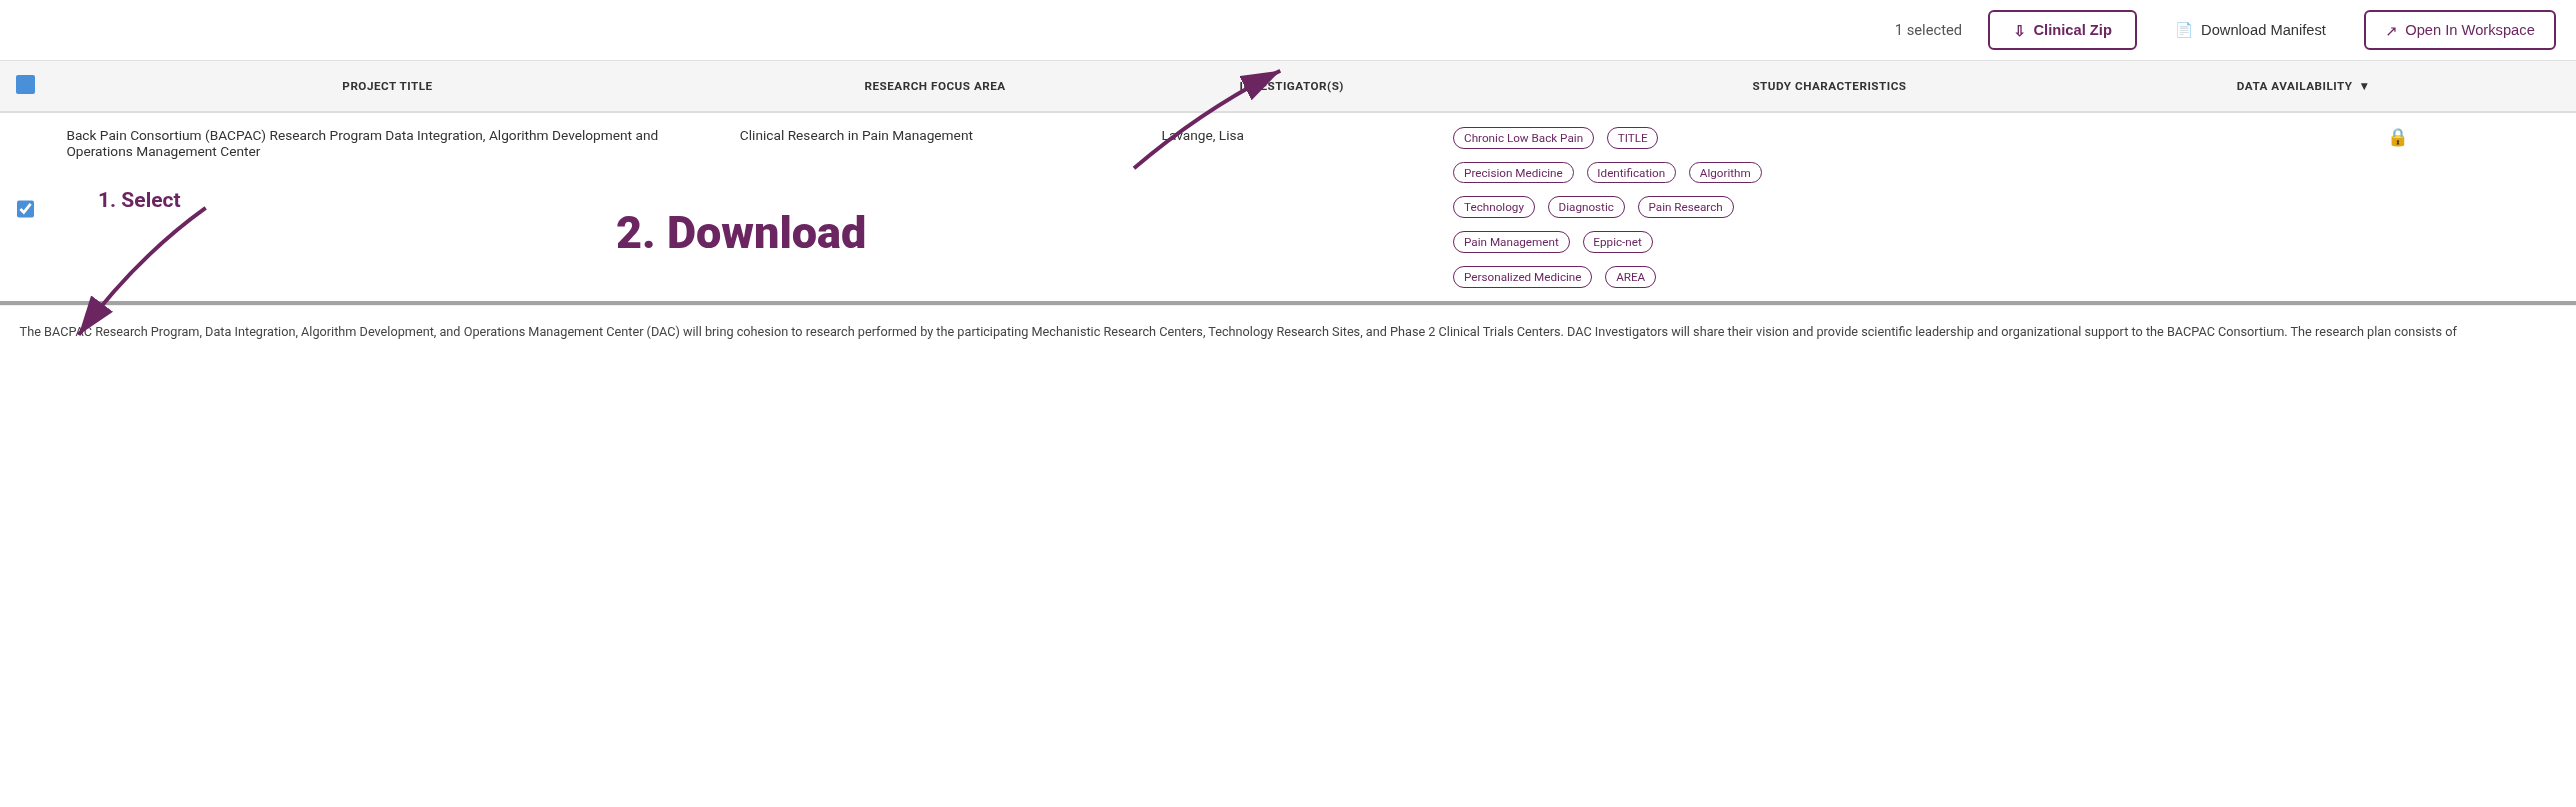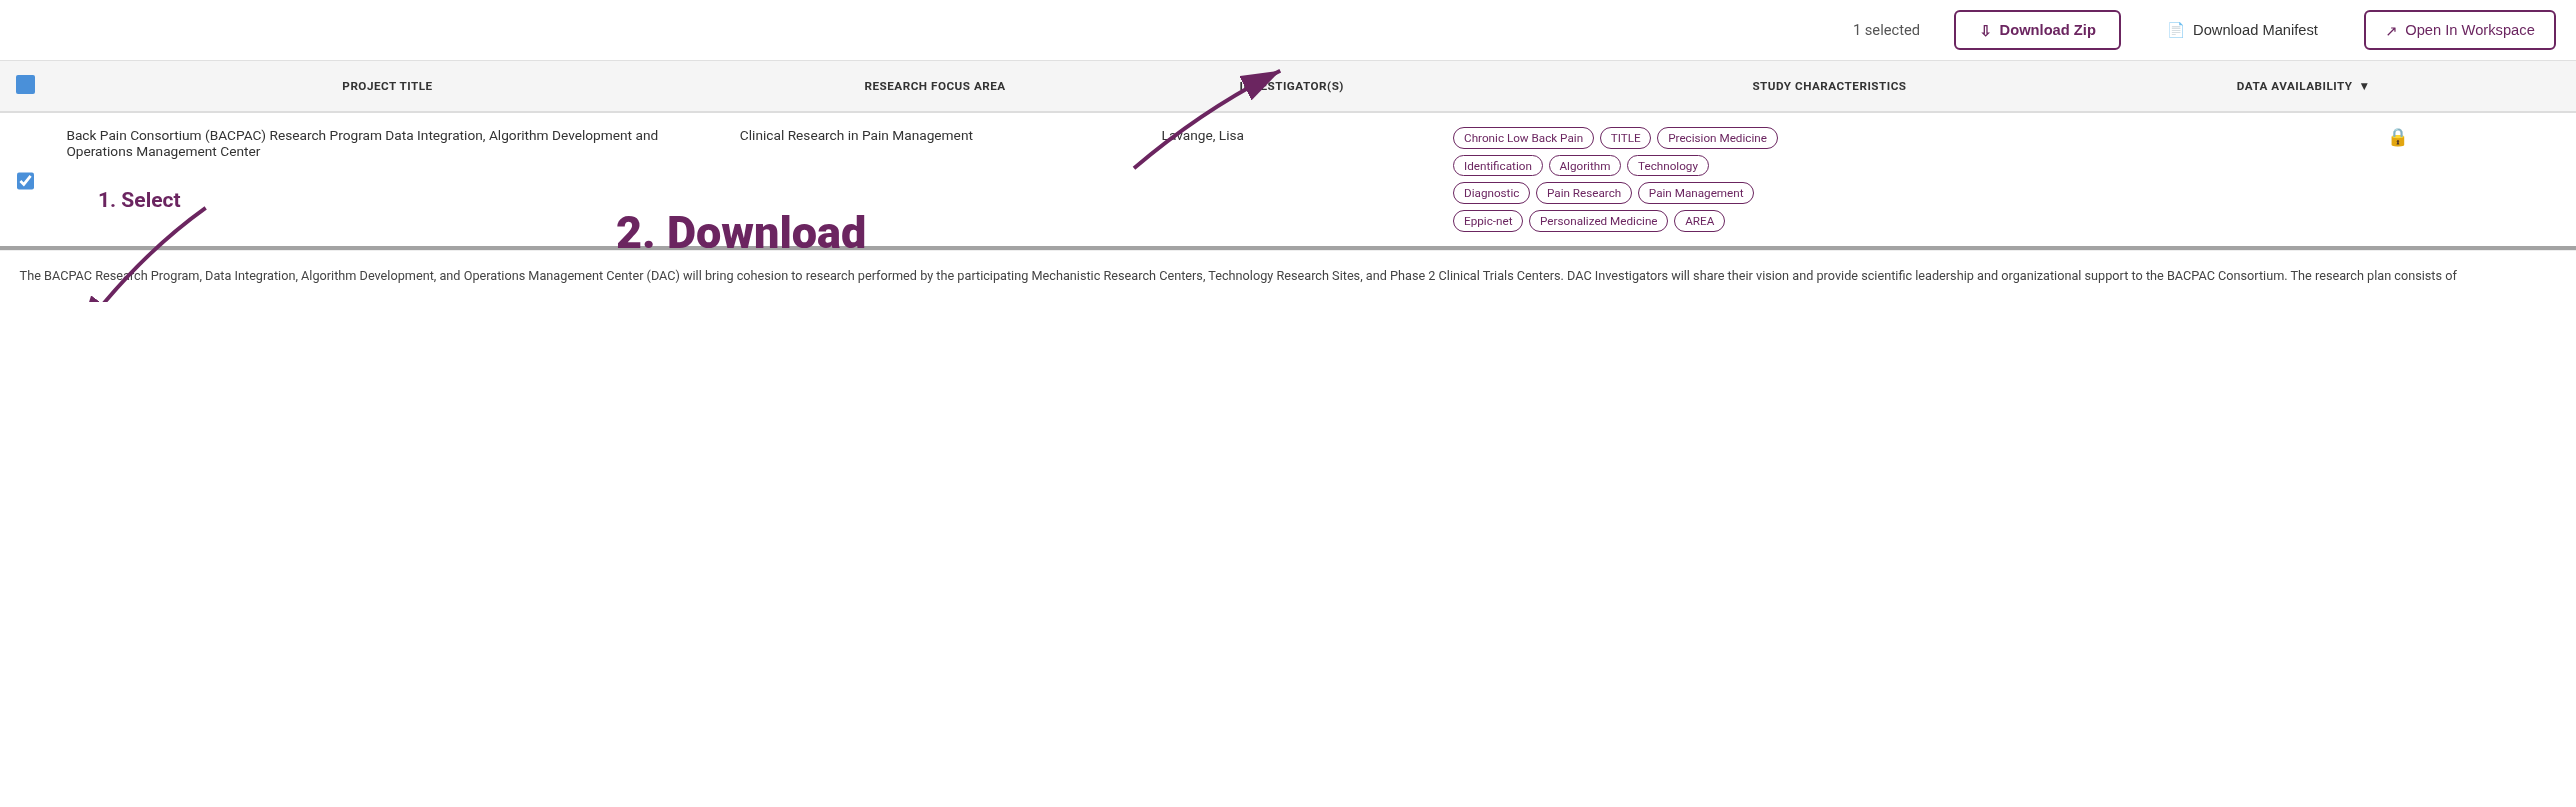--- a/index.html
+++ b/index.html
@@ -12,21 +12,21 @@
     }
 
     
     .top-bar {
       display: flex;
       align-items: center;
       justify-content: flex-end;
       padding: 9.8px 19.6px;
       border-bottom: 1px solid #e0e0e0;
       background: #fff;
-      gap: 30px;
+      gap: 22px;
       min-height: 59px;
     }
     .selected-count {
       color: #555;
       font-size: 14.7px;
       margin-right: 3.9px;
     }
     .btn-download-zip {
       display: flex;
       align-items: center;
@@ -121,21 +121,21 @@
       background: #4a90d9;
       border: none;
       display: inline-block;
       border-radius: 2px;
     }
 
     
     .tags-cell {
       display: flex;
       flex-wrap: wrap;
-      gap: 6px;
+      gap: 13px;
       max-width: 333px;
     }
     .tag {
       border: 1.5px solid #6b2560;
       color: #6b2560;
       padding: 2.9px 9.8px;
       border-radius: 19.6px;
       font-size: 11.7px;
       white-space: nowrap;
     }
@@ -212,21 +212,21 @@
       gap: 5.9px;
     }
   </style>
 </head>
 <body>
 
 <div class="top-bar">
   <span class="selected-count">1 selected</span>
   <button class="btn-download-zip">
     <span>⇩</span>
-    <span>Download Zip</span>
+    <span>Clinical Zip</span>
   </button>
   <button class="btn-download-manifest">
     <span>📄</span>
     <span>Download Manifest</span>
   </button>
   <button class="btn-open-workspace">
     <span>↗</span>
     <span>Open In Workspace</span>
   </button>
 </div>

